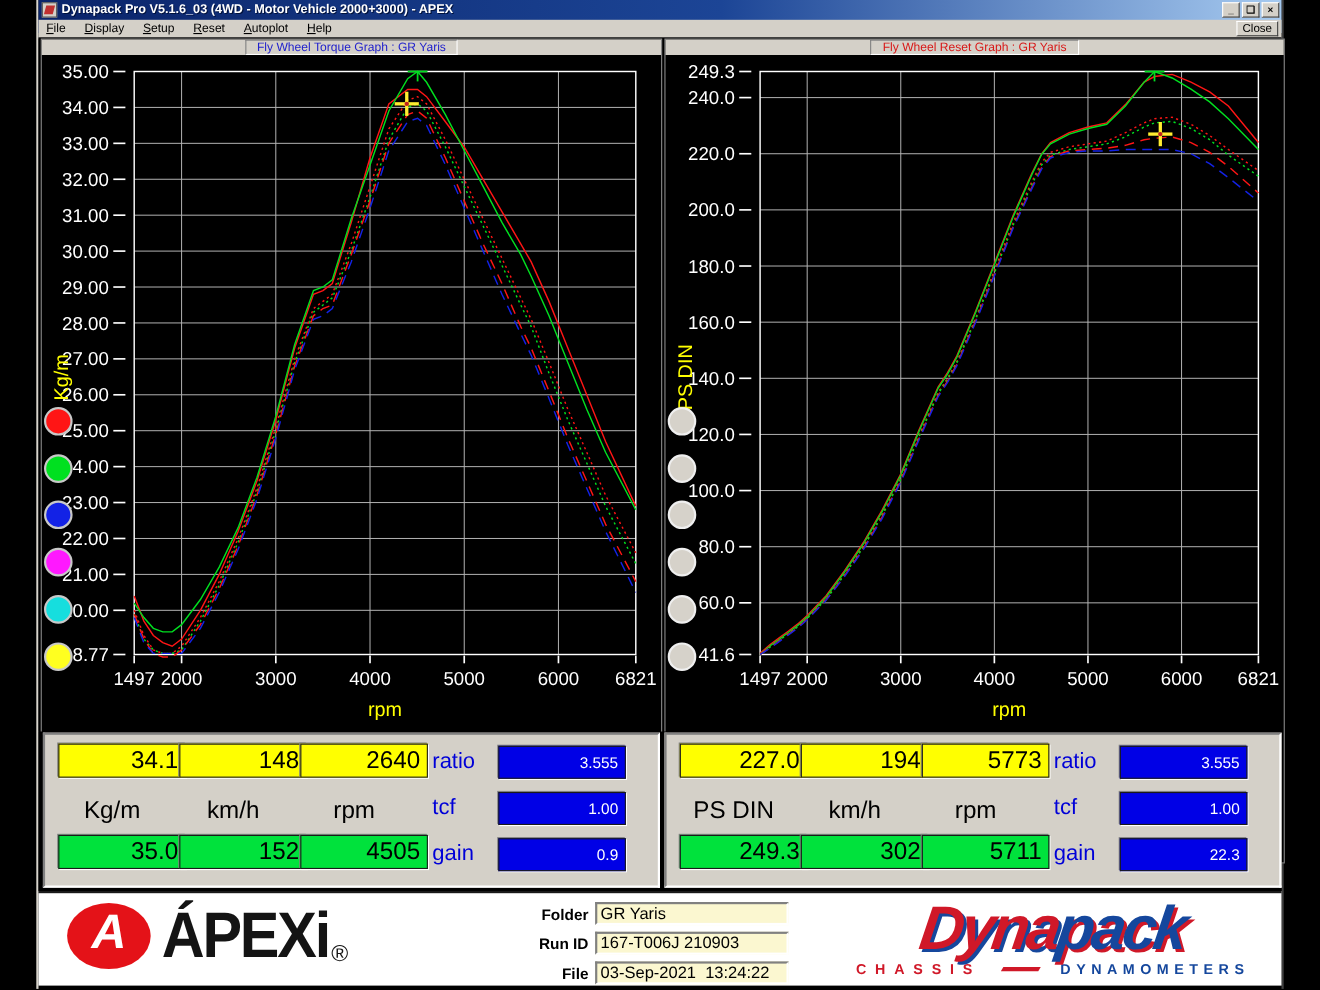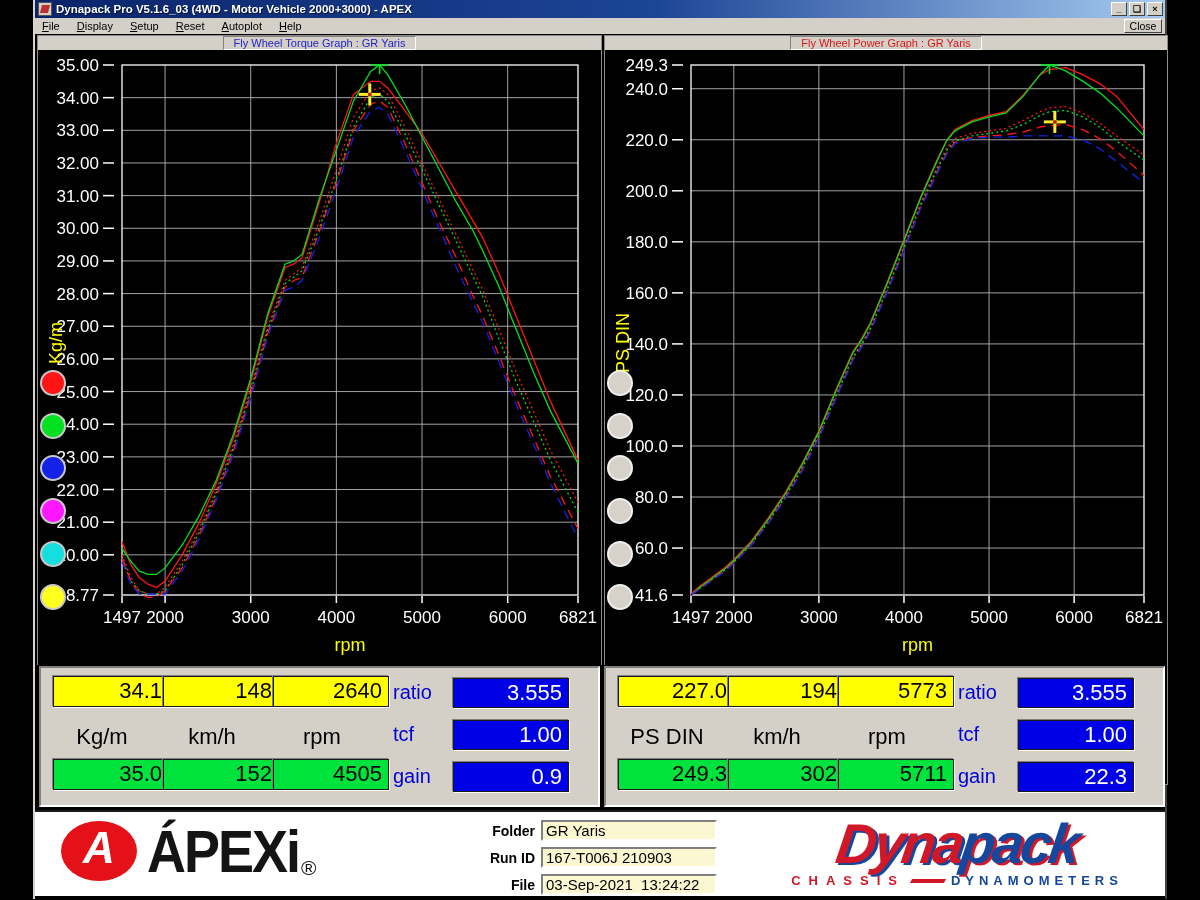--- a/index.html
+++ b/index.html
@@ -39,40 +39,40 @@
   #datarow{position:absolute;left:0;top:665px;right:0;height:145px;background:#000;}
   .readout-panel{position:absolute;top:1px;width:561px;height:141px;background:#d4d0c8;
                  border:2px solid;border-color:#808080 #fff #fff #808080;box-sizing:border-box;}
   #torque-readout-panel{left:4px;}
   #power-readout-panel{left:569px;}
   .val-box{position:absolute;width:116px;height:31px;border:1px solid #1a1a1a;box-sizing:border-box;
            font-size:22px;line-height:28px;text-align:right;padding-right:6px;color:#000;
            box-shadow:-1px -1px 0 #808080,1px 1px 0 #fff;}
   .vb-yellow{background:#ffff00;}
   .vb-green{background:#00e23c;}
-  .vb-blue{background:#0000e6;color:#fff;font-size:22px;}
+  .vb-blue{background:#0000e6;color:#fff;font-size:14px;}
   .unit-label{position:absolute;width:98px;text-align:center;font-size:22px;color:#000;}
   .param-label{position:absolute;font-size:20px;color:#0000d8;}
   
   #footer{position:absolute;left:0;top:810px;right:0;height:84px;background:#fff;border-top:2px solid #1a1a1a;}
   .apexi{position:absolute;left:26px;top:8px;display:flex;align-items:center;}
   .apexi-mark{position:relative;width:76px;height:60px;background:#e41218;border-radius:50%;flex:none;}
   .apexi-mark i{position:absolute;left:0;right:0;top:2px;text-align:center;font-size:44px;font-weight:bold;color:#fff;font-style:italic;}
   .apexi-text{font-size:54px;font-weight:bold;color:#141414;letter-spacing:-2px;margin-left:10px;transform:scaleY(1.08);}
   .apexi-reg{font-size:21px;color:#141414;align-self:flex-end;margin:0 0 2px 2px;}
   .fields{position:absolute;left:430px;top:0;width:260px;height:84px;font-size:14px;}
   .field-label{position:absolute;left:0;width:70px;text-align:right;font-weight:bold;color:#000;}
   .field-input{position:absolute;left:76px;width:176px;height:21px;background:#fbf7d0;color:#000;
                border:2px solid;border-color:#808080 #fff #fff #808080;font-size:15px;
                font-family:"Liberation Sans",sans-serif;padding:0 3px;box-sizing:border-box;}
   .dynapack{position:absolute;left:726px;top:4px;width:392px;text-align:center;}
   .dynapack .word{font-size:56px;font-weight:bold;font-style:italic;letter-spacing:-3px;transform:skewX(-8deg);white-space:nowrap;line-height:56px;}
   .dynapack .w1{color:#d01828;text-shadow:3px 2px 0 #15479d;}
   .dynapack .w2{color:#15479d;text-shadow:3px 2px 0 #d01828;}
-  .dynapack .sub{display:flex;align-items:center;justify-content:center;gap:6px;margin-top:1px;}
+  .dynapack .sub{display:flex;align-items:center;justify-content:center;gap:19px;margin-top:1px;}
   .dynapack .s1{color:#d01828;font-weight:bold;font-size:13px;letter-spacing:8px;}
   .dynapack .dash{width:34px;height:4px;background:#d01828;transform:skewX(-30deg);}
   .dynapack .s2{color:#15479d;font-weight:bold;font-size:13px;letter-spacing:5px;}
   svg text{font-family:"Liberation Sans",sans-serif;}
 </style>
 </head>
 <body>
 
 <div id="screen">
   <div id="window">
@@ -192,21 +192,21 @@
             <div class="legend-btn" style="top: 334px; background: rgb(255, 21, 21); border-color: rgb(200, 200, 200);"></div>
             <div class="legend-btn" style="top: 377px; background: rgb(0, 224, 32); border-color: rgb(200, 200, 200);"></div>
             <div class="legend-btn" style="top: 419px; background: rgb(19, 34, 230); border-color: rgb(200, 200, 200);"></div>
             <div class="legend-btn" style="top: 462px; background: rgb(255, 24, 255); border-color: rgb(200, 200, 200);"></div>
             <div class="legend-btn" style="top: 505px; background: rgb(22, 222, 222); border-color: rgb(200, 200, 200);"></div>
             <div class="legend-btn" style="top: 548px; background: rgb(255, 255, 32); border-color: rgb(200, 200, 200);"></div>
           </div>
       </div>
       <div class="graph-panel" id="power-graph-panel">
         <div class="panel-title">
-          <span id="power-title-text" style="color: rgb(216, 24, 24);">Fly Wheel Power Graph : GR Yaris</span>
+          <span id="power-title-text" style="color: rgb(216, 24, 24);">Fly Wheel Reset Graph : GR Yaris</span>
         </div>
         <svg class="plot-svg" id="power-plot-svg">
             <line x1="128.79845980465814" y1="14" x2="128.79845980465814" y2="544" stroke="#b4b4b4" stroke-width="0.9"></line>
             <line x1="213.88486100676184" y1="14" x2="213.88486100676184" y2="544" stroke="#b4b4b4" stroke-width="0.9"></line>
             <line x1="298.9712622088655" y1="14" x2="298.9712622088655" y2="544" stroke="#b4b4b4" stroke-width="0.9"></line>
             <line x1="384.05766341096916" y1="14" x2="384.05766341096916" y2="544" stroke="#b4b4b4" stroke-width="0.9"></line>
             <line x1="469.1440646130728" y1="14" x2="469.1440646130728" y2="544" stroke="#b4b4b4" stroke-width="0.9"></line>
             <line x1="86" y1="37.73134328358212" x2="539" y2="37.73134328358212" stroke="#b4b4b4" stroke-width="0.9"></line>
             <line x1="86" y1="88.7664901299952" x2="539" y2="88.7664901299952" stroke="#b4b4b4" stroke-width="0.9"></line>
             <line x1="86" y1="139.8016369764083" x2="539" y2="139.8016369764083" stroke="#b4b4b4" stroke-width="0.9"></line>

